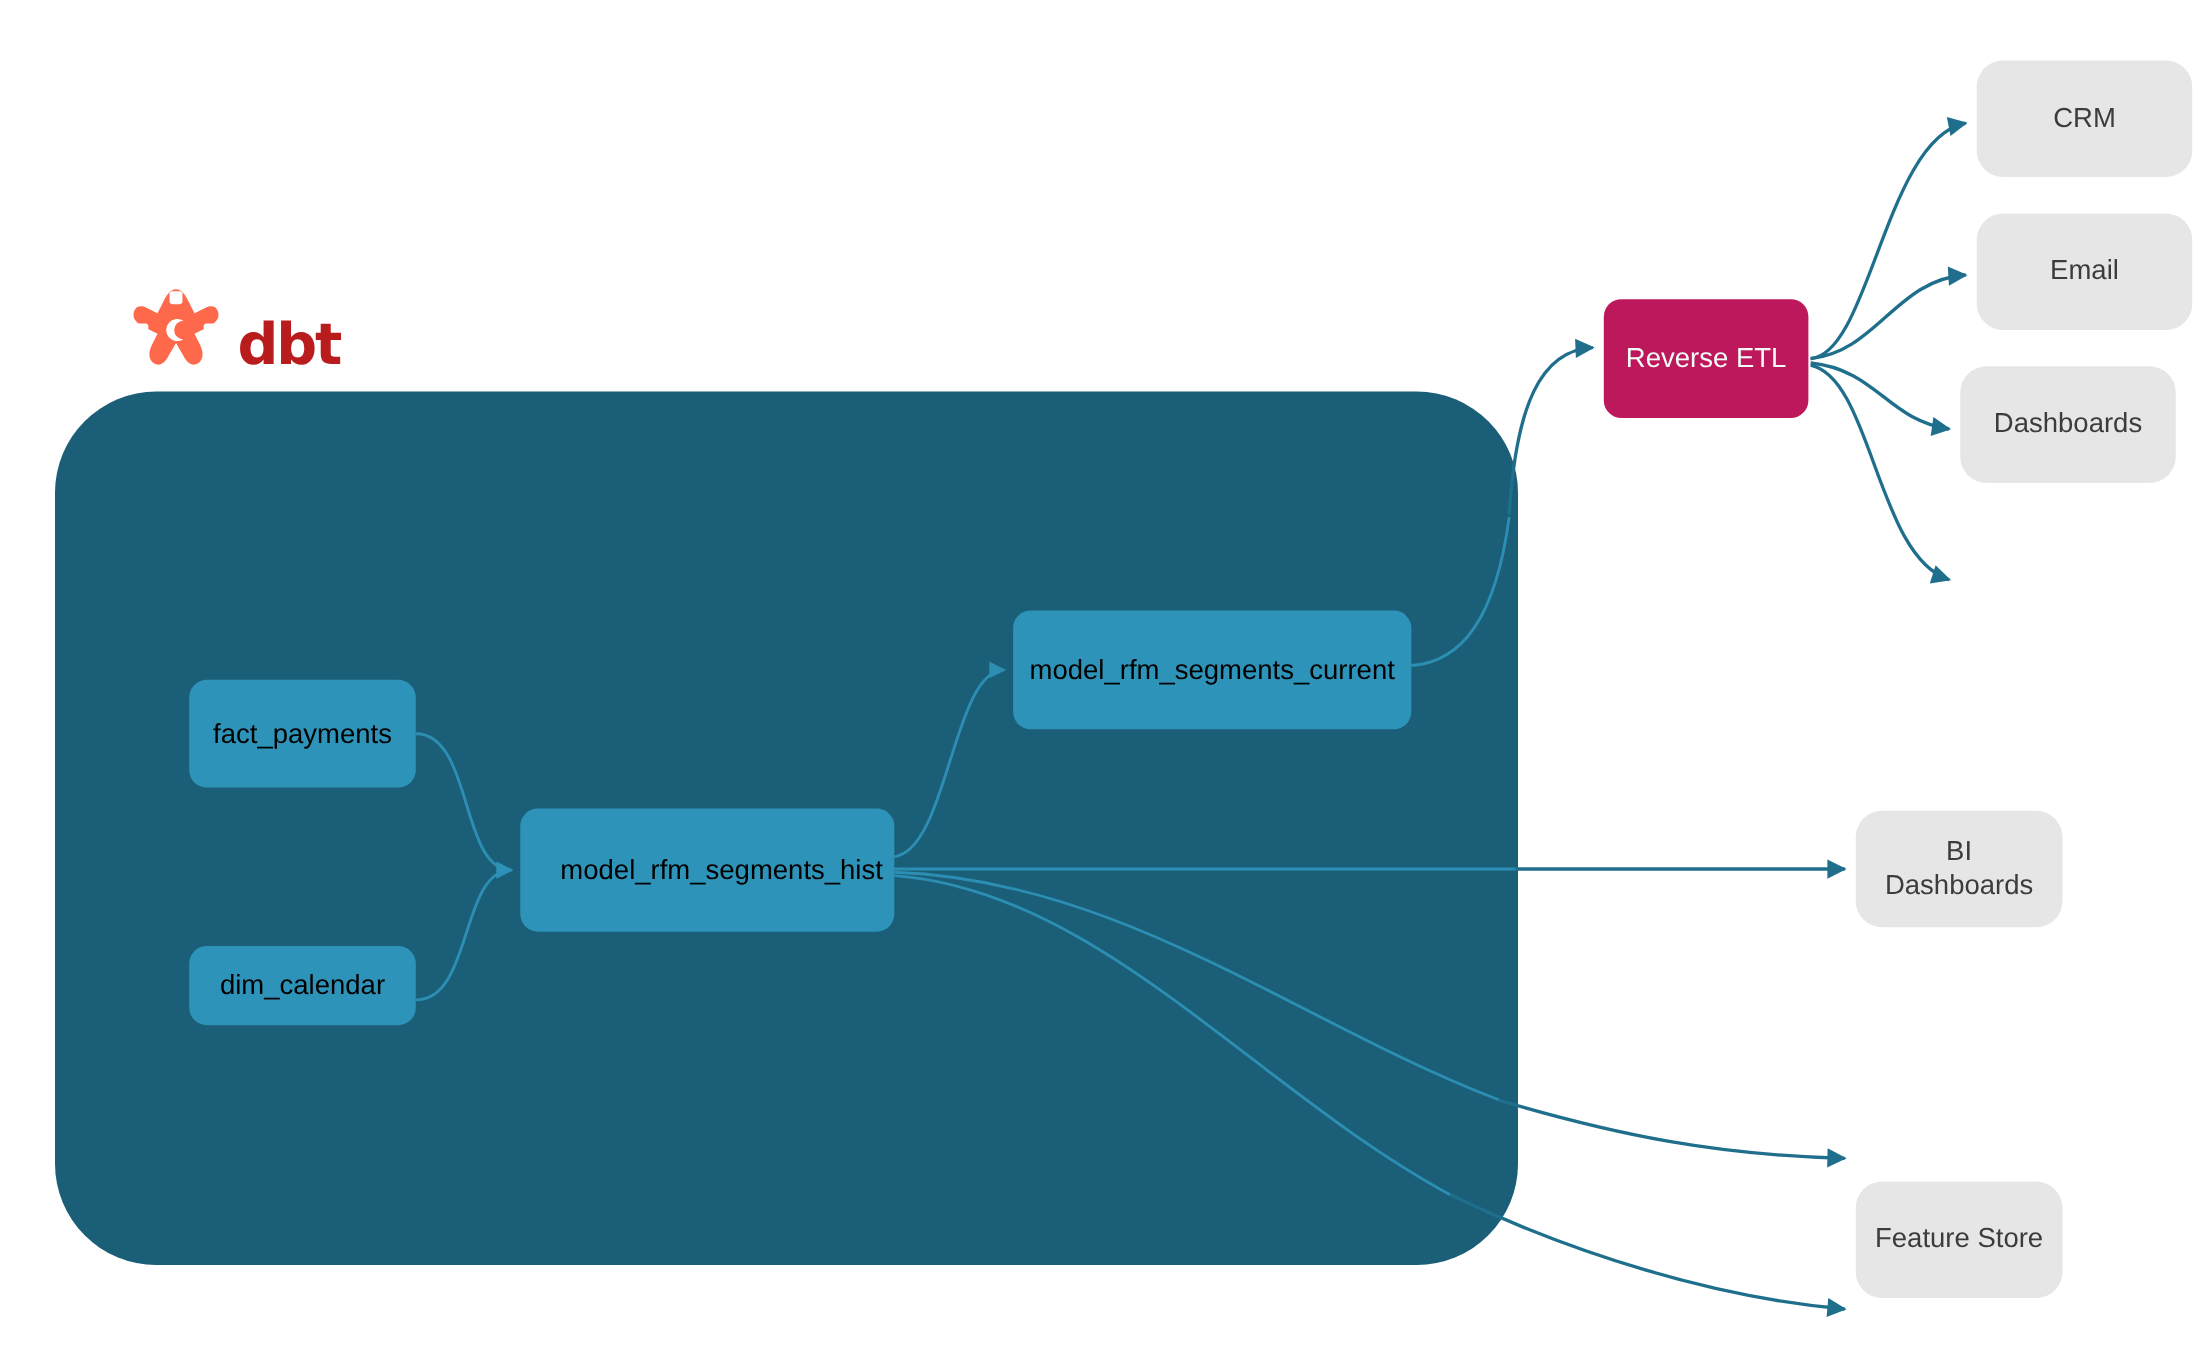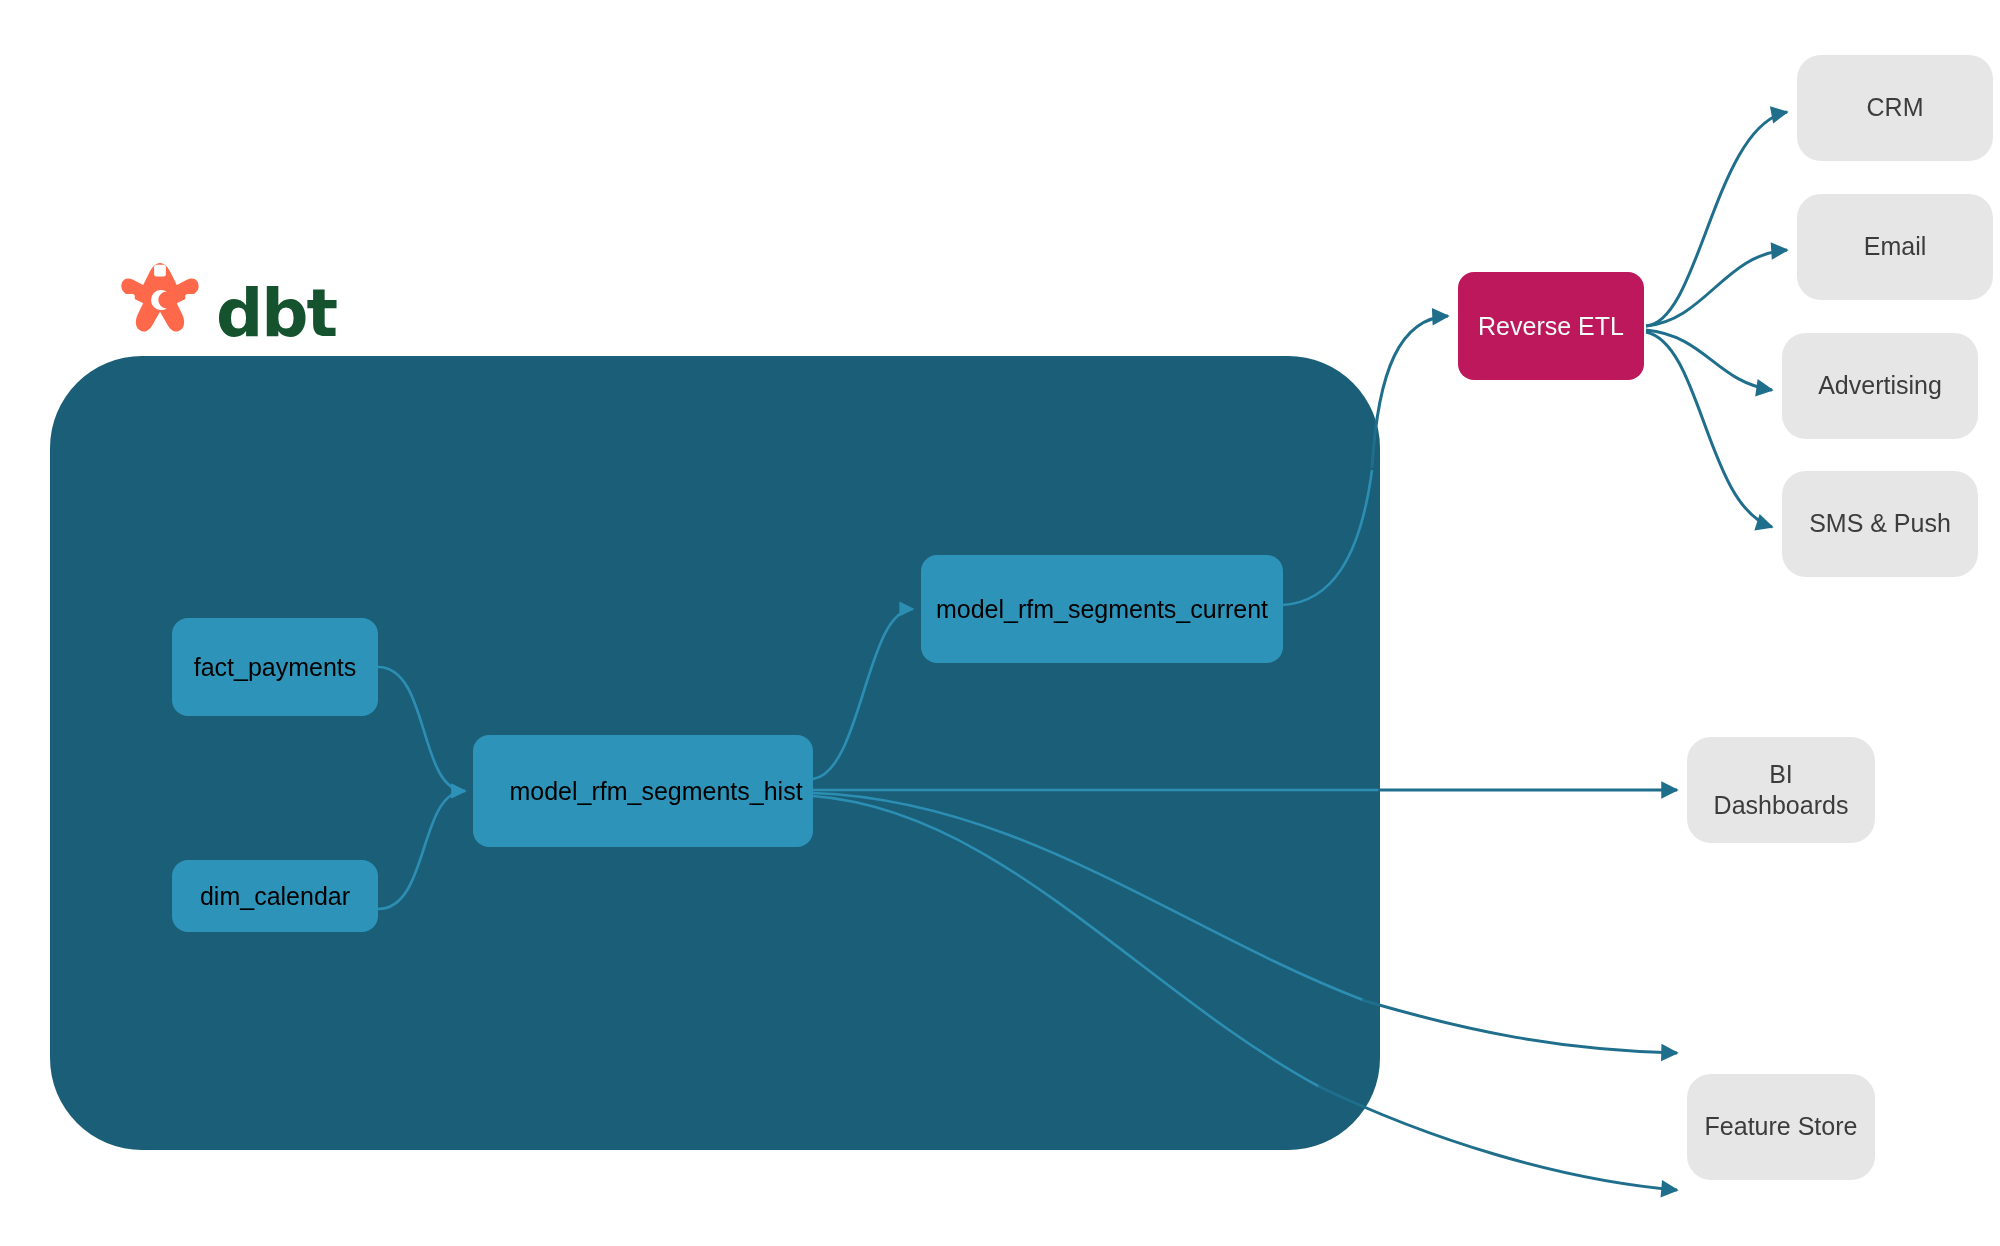--- a/index.html
+++ b/index.html
@@ -30,24 +30,24 @@
     gap: 14px;
   }
   #brand-mark {
     width: 84px;
     height: 84px;
     flex: 0 0 84px;
   }
   #brand-word {
     font-family: "DejaVu Sans", sans-serif;
     font-weight: bold;
-    font-size: 66px;
+    font-size: 52px;
     line-height: 1;
     letter-spacing: -2px;
-    color: #14532d;
+    color: #b91c1c;
     user-select: none;
     padding-bottom: 4px;
     margin-top: 31px;
   }
   
   #dbt-panel {
     position: absolute;
     left: 50px;
     top: 356px;
     width: 1330px;
@@ -211,26 +211,23 @@
 
   <div class="node node-dest" id="node-crm" style="z-index:5">
     <span>CRM</span>
   </div>
 
   <div class="node node-dest" id="node-email" style="z-index:5">
     <span>Email</span>
   </div>
 
   <div class="node node-dest" id="node-advertising" style="z-index:5">
-    <span>Advertising</span>
-  </div>
-
-  <div class="node node-dest" id="node-sms-push" style="z-index:5">
-    <span>SMS &amp; Push</span>
-  </div>
+    <span>Dashboards</span>
+  </div>
+
 
   <div class="node node-dest" id="node-bi-dashboards" style="z-index:5">
     <span>BI Dashboards</span>
   </div>
 
 
   <div class="node node-dest" id="node-feature-store" style="z-index:5">
     <span>Feature Store</span>
   </div>
 

